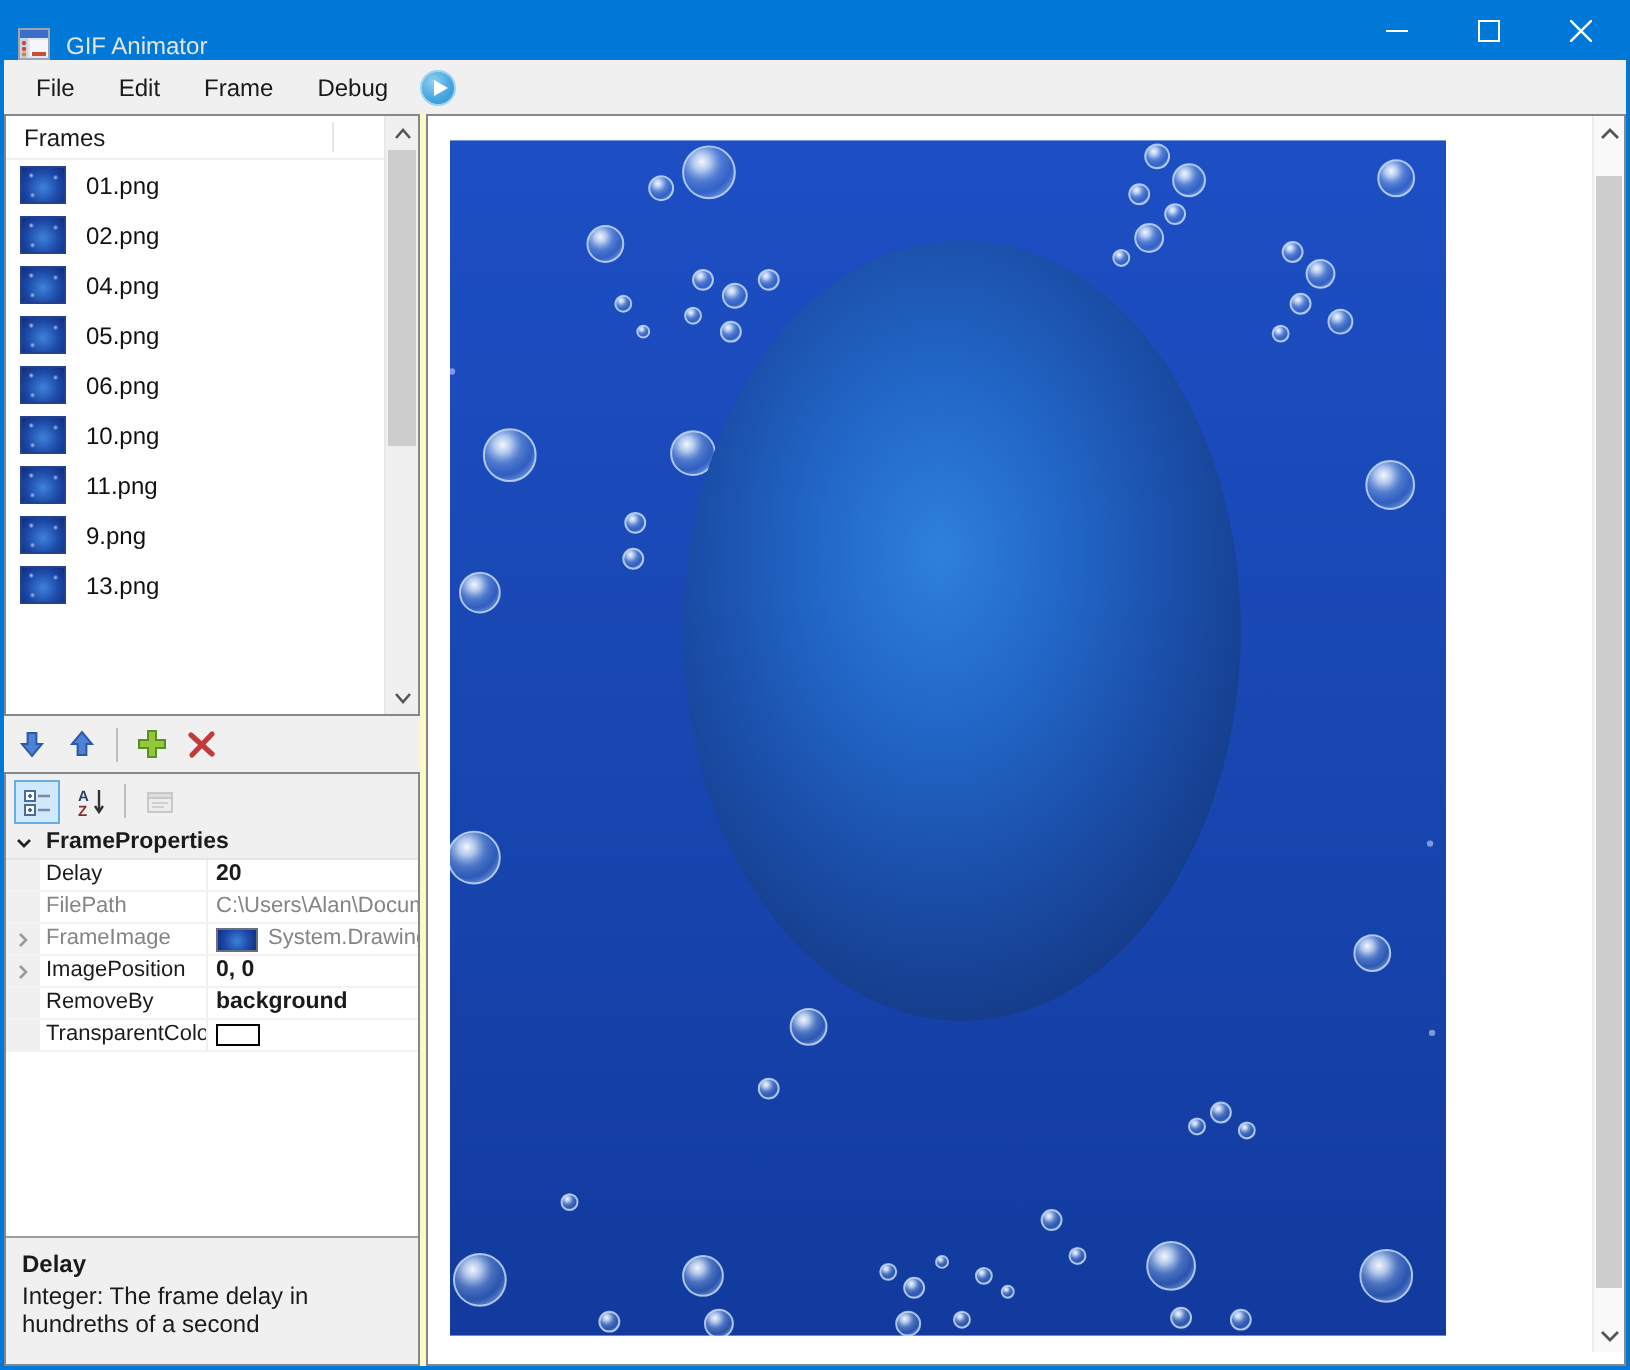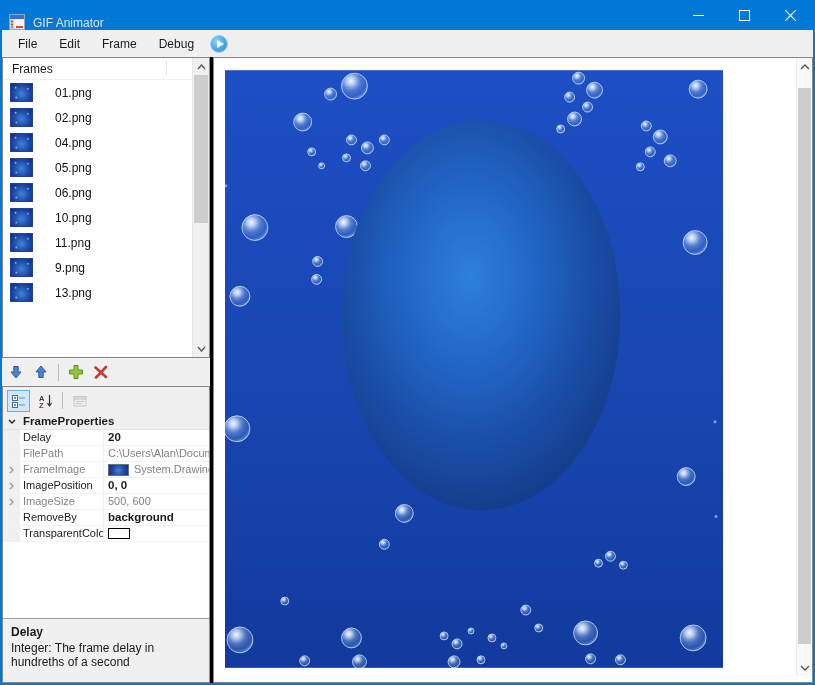--- a/index.html
+++ b/index.html
@@ -16,29 +16,29 @@
   .win-controls { margin-left: auto; display: flex; height: 100%; }
   .win-btn { width: 46px; height: 100%; display: flex; align-items: center; justify-content: center; }
   
   .menubar { height: 27px; background: #f0f0f0; display: flex; align-items: center; padding-left: 5px; }
   .menu-item { padding: 5px 11px; font-size: 12px; color: #1a1a1a; cursor: default; }
   .run-btn { width: 18px; height: 18px; border-radius: 50%; margin-left: 5px;
     background: radial-gradient(circle at 35% 30%, #8fd0f2 0%, #49a8e0 55%, #2a91d4 100%);
     border: 1px solid #9ed2ef; display: flex; align-items: center; justify-content: center; }
   .run-tri { width: 0; height: 0; border-left: 7px solid #fff; border-top: 4px solid transparent; border-bottom: 4px solid transparent; margin-left: 2px; }
   
-  .content { display: flex; height: 626px; background: #000000; }
+  .content { display: flex; height: 626px; background: #fef9c3; }
   .left-panel { width: 208px; margin-right: 3px; display: flex; flex-direction: column; }
   
   .frames-list { height: 301px; background: #fff; border: 1px solid #828790; position: relative; overflow: hidden; }
   .list-header { height: 22px; display: flex; align-items: center; padding-left: 9px; font-size: 12px; color: #1a1a1a;
     border-bottom: 1px solid #f0f0f0; position: relative; }
   .list-header::after { content: ""; position: absolute; left: 163px; top: 3px; bottom: 3px; width: 1px; background: #e5e5e5; }
   .list-rows { position: absolute; top: 22px; left: 0; right: 17px; bottom: 0; overflow: hidden; }
-  .list-row { height: 25px; display: flex; align-items: center; padding-left: 7px; gap: 22px; font-size: 12px; color: #111; }
+  .list-row { height: 25px; display: flex; align-items: center; padding-left: 7px; gap: 10px; font-size: 12px; color: #111; }
   .thumb { width: 23px; height: 19px; flex: 0 0 auto; border: 1px solid #23418f;
     background:
       radial-gradient(2px 2px at 22% 22%, rgba(200,220,255,.9), rgba(200,220,255,0) 70%),
       radial-gradient(2px 2px at 80% 28%, rgba(200,220,255,.8), rgba(200,220,255,0) 70%),
       radial-gradient(2px 2px at 25% 80%, rgba(200,220,255,.8), rgba(200,220,255,0) 70%),
       radial-gradient(circle at 50% 58%, #3d82da 0%, #1d4aa9 55%, #122f80 95%); }
   .scrollbar { position: absolute; top: 0; right: 0; bottom: 0; width: 17px; background: #f0f0f0; border-left: 1px solid #e8e8e8; }
   .sb-arrow { position: absolute; left: 0; right: 0; height: 17px; display: flex; align-items: center; justify-content: center; }
   .sb-arrow.down { bottom: 0; }
   .sb-thumb { position: absolute; left: 1px; right: 1px; background: #cdcdcd; }
@@ -262,29 +262,20 @@
             </div>
           </div>
           <div class="pg-row boldval">
             <div class="pg-gutter">
               <svg width="5" height="8" viewBox="0 0 5 8">
                   <polyline points="1,1 4,4 1,7" fill="none" stroke="#9a9a9a" stroke-width="1.3"></polyline>
                 </svg>
             </div>
             <div class="pg-name">ImagePosition</div>
             <div class="pg-value">0, 0</div>
-          </div>
-          <div class="pg-row readonly">
-            <div class="pg-gutter">
-              <svg width="5" height="8" viewBox="0 0 5 8">
-                  <polyline points="1,1 4,4 1,7" fill="none" stroke="#9a9a9a" stroke-width="1.3"></polyline>
-                </svg>
-            </div>
-            <div class="pg-name">ImageSize</div>
-            <div class="pg-value">500, 600</div>
           </div>
           <div class="pg-row boldval">
             <div class="pg-gutter"></div>
             <div class="pg-name">RemoveBy</div>
             <div class="pg-value">background</div>
           </div>
           <div class="pg-row">
             <div class="pg-gutter"></div>
             <div class="pg-name">TransparentColor</div>
             <div class="pg-value">

